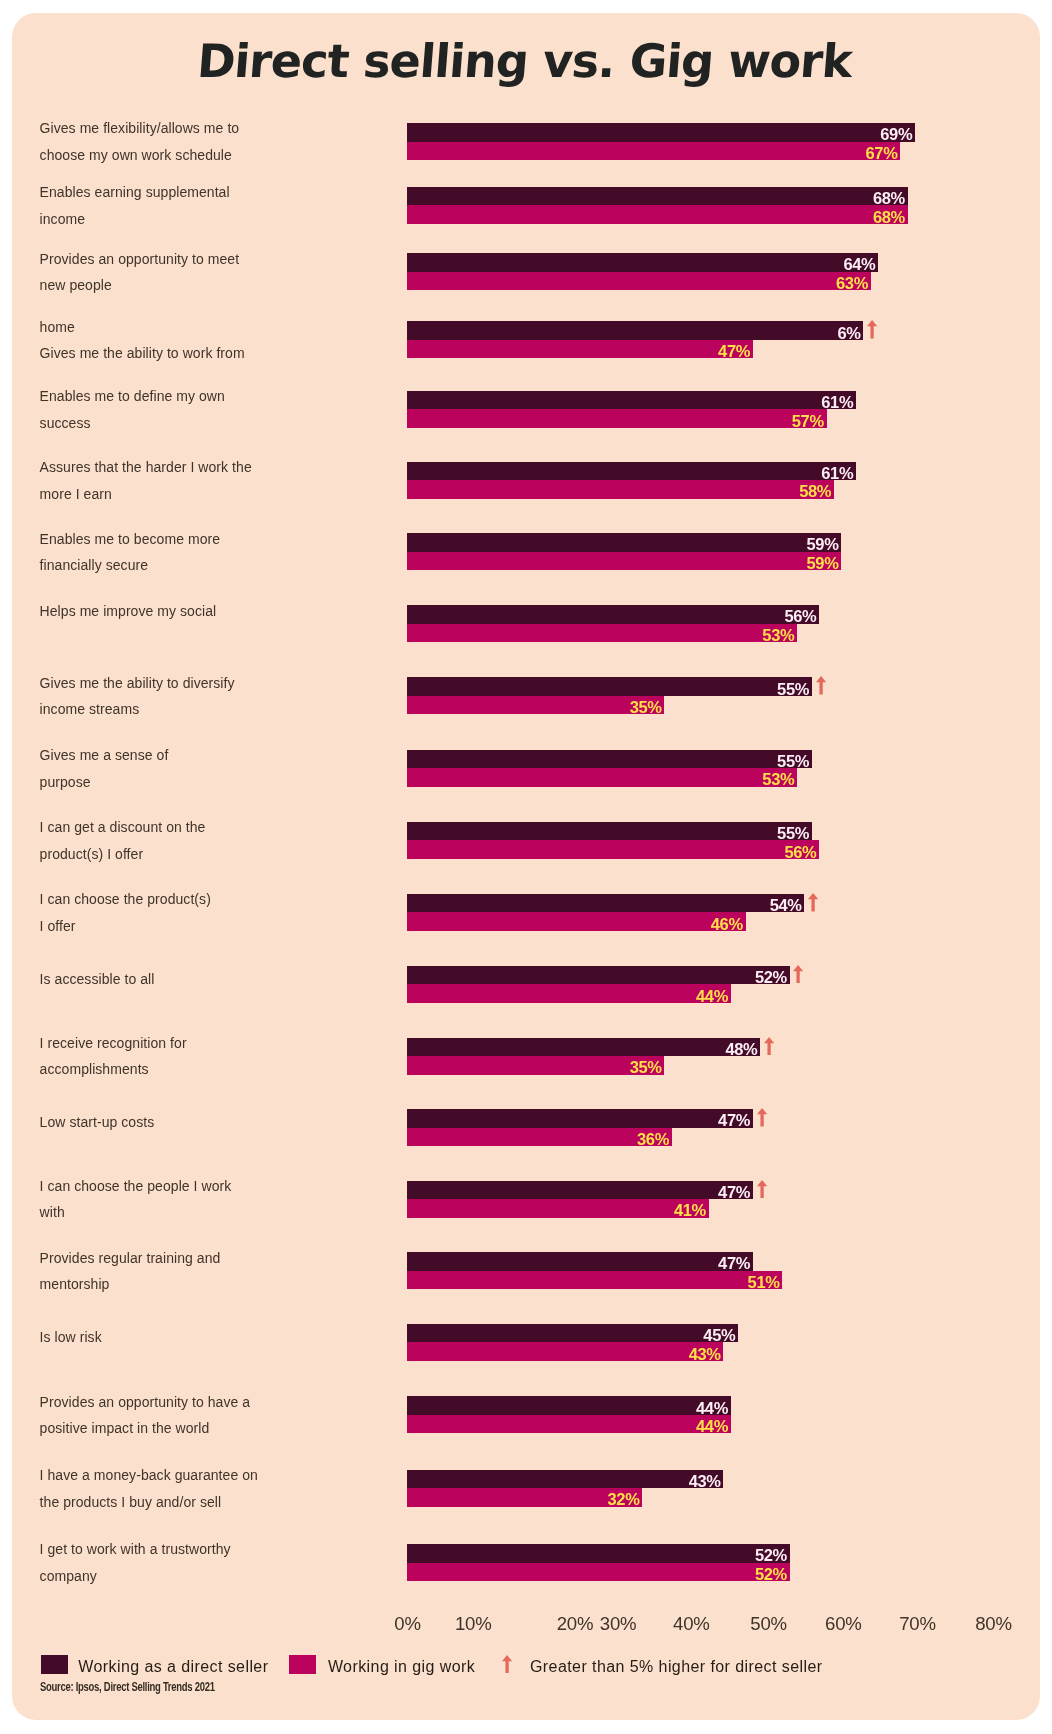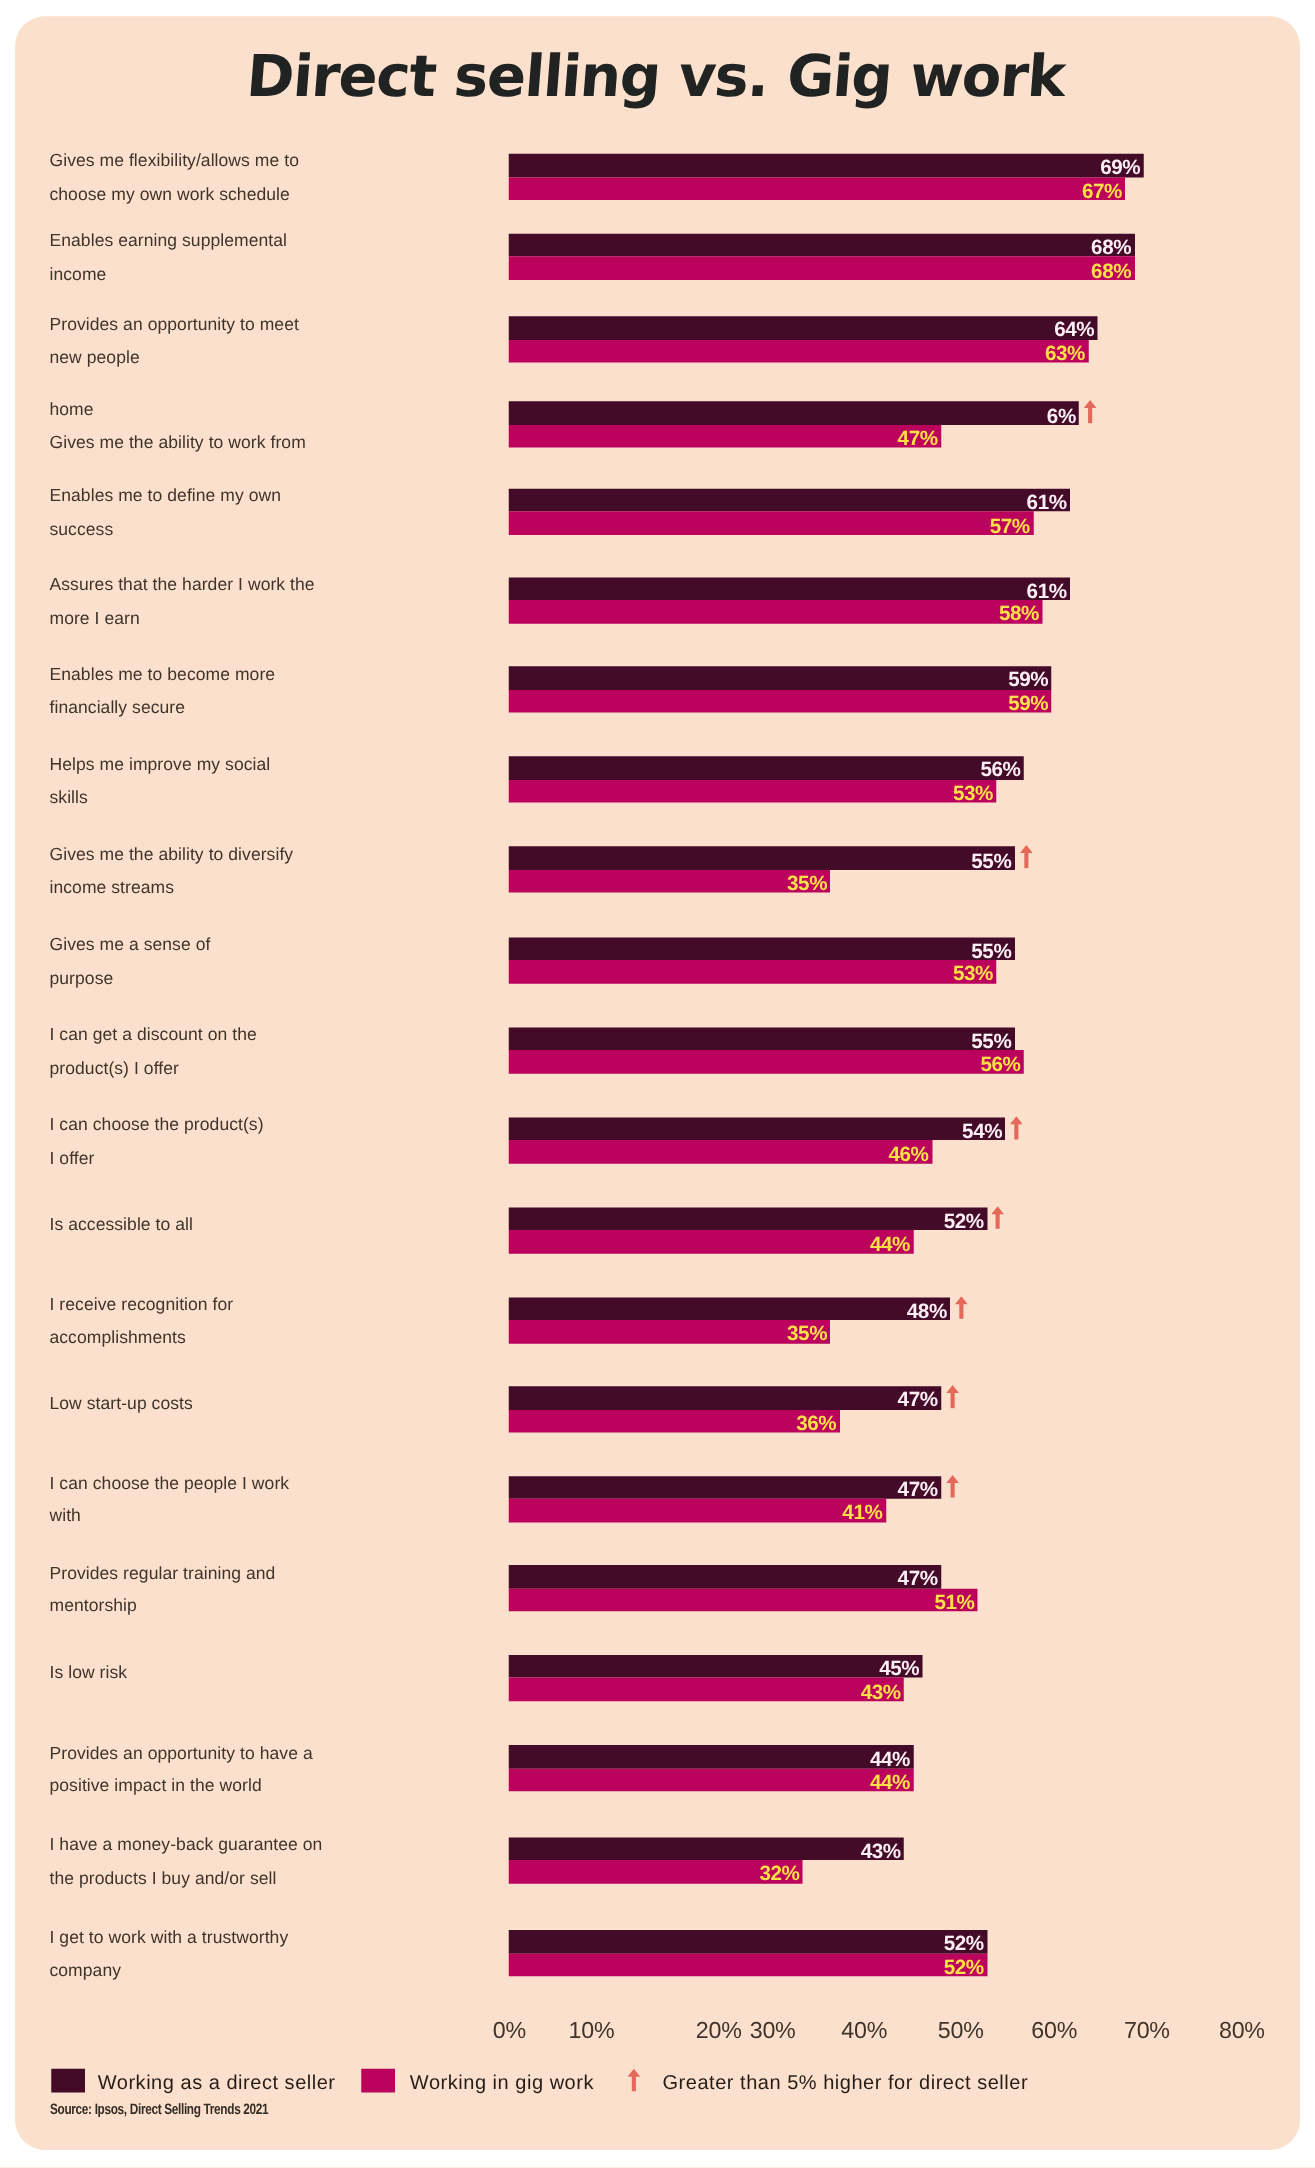--- a/index.html
+++ b/index.html
@@ -140,21 +140,20 @@
             <span>59%</span>
           </div>
           <div class="bar b2" style="width: 434.83px;">
             <span>59%</span>
           </div>
         </div>
       </div>
       <div class="row" style="top: 579px;">
         <div class="lbl">
           <span>Helps me improve my social</span>
-          <span>skills</span>
         </div>
         <div class="bars">
           <div class="bar b1" style="width: 412.72px;">
             <span>56%</span>
           </div>
           <div class="bar b2" style="width: 390.61px;">
             <span>53%</span>
           </div>
         </div>
       </div>

